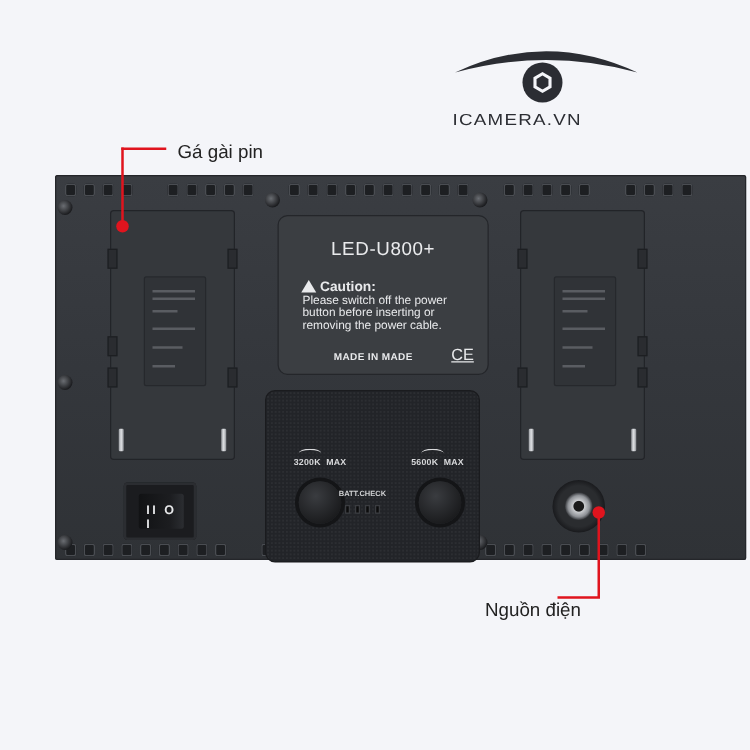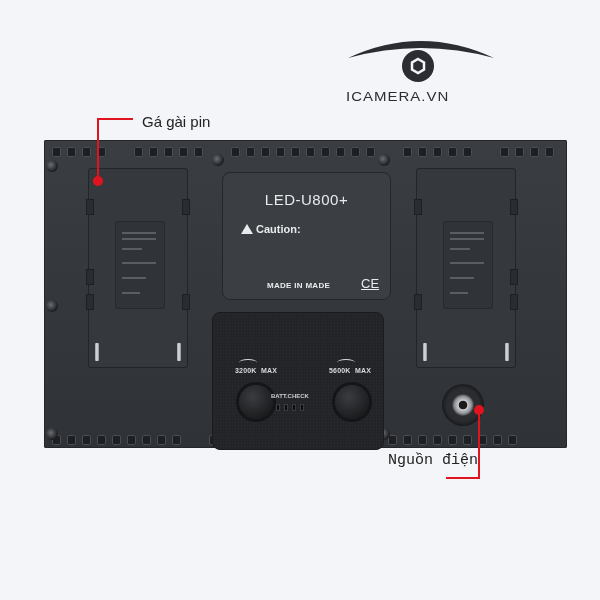--- a/index.html
+++ b/index.html
@@ -1,25 +1,25 @@
 <!DOCTYPE html>
 <html><head>
 <meta charset="utf-8">
 <style>
   html, body { margin:0; padding:0; }
   body { width:600px; height:600px; background:#f4f5f9; position:relative; overflow:hidden; font-family:"Liberation Sans", sans-serif; }
 
   
-  .logo { position:absolute; left:336px; top:36px; width:170px; height:70px; }
+  .logo { position:absolute; left:352px; top:36px; width:170px; height:70px; }
   .logo-arc { position:absolute; left:10px; top:0; width:150px; height:40px; }
   .logo-aperture { position:absolute; left:66px; top:14px; width:32px; height:32px; border-radius:50%; background:#2b2d33; }
   .logo-text { position:absolute; left:10px; top:52px; font-size:15px; letter-spacing:1px; color:#2b2d33; font-weight:300; transform:scaleY(0.85); }
 
   
-  .panel { position:absolute; left:44px; top:140px; width:523px; height:308px; background:linear-gradient(180deg,#3a3d42 0%,#34373c 50%,#2f3236 100%); border-radius:2px; box-shadow:inset 0 0 0 1px #24262a; }
+  .panel { position:absolute; left:44px; top:140px; width:523px; height:308px; background:linear-gradient(180deg,#3a3d42 0%,#34373c 50%,#2f3236 100%); border-radius:2px; box-shadow:inset 0 0 0 1px #24262a;padding-left:30px; }
   .vent-row { position:absolute; left:8px; right:8px; height:12px; display:flex; gap:6px; align-items:center; }
   .vent-row.top { top:6px; }
   .vent-row.bottom { bottom:2px; }
   .vent { width:9px; height:10px; background:#1d1f22; border-radius:2px; box-shadow:inset 0 0 0 1px #4a4d52; }
   .vent-gap { width:16px; }
   .screw { position:absolute; width:12px; height:12px; border-radius:50%; background:radial-gradient(circle at 40% 40%,#6a6d72,#1b1c1f 70%); }
 
   
   .bay { position:absolute; top:28px; width:98px; height:198px; background:#35383c; border:1px solid #222428; border-radius:3px; }
   .bay-left { left:44px; }
@@ -186,47 +186,57 @@
     </div>
     <div class="bay-pin" style="left:6px;"></div>
     <div class="bay-pin" style="right:6px;"></div>
   </div>
 
   <div class="plate">
     <div class="plate-model">LED-U800+</div>
     <div class="plate-caution">
       <span class="tri"></span><span>Caution:</span>
     </div>
+    <div class="plate-body">
+      <div>Please switch off the power</div>
+      <div>button before inserting or</div>
+      <div>removing the power cable.</div>
+    </div>
     <div class="plate-made">MADE IN MADE</div>
     <div class="plate-ce">CE</div>
   </div>
 
   <div class="ctrl">
     <div class="ctrl-arrow" style="left:26px;top:46px;"></div>
     <div class="ctrl-lbl" style="left:22px;top:54px;"><span>3200K</span>&nbsp;&nbsp;<span>MAX</span></div>
     <div class="ctrl-arrow" style="left:124px;top:46px;"></div>
     <div class="ctrl-lbl" style="left:116px;top:54px;"><span>5600K</span>&nbsp;&nbsp;<span>MAX</span></div>
     <div class="knob" style="left:26px;top:72px;"></div>
     <div class="knob" style="left:122px;top:72px;"></div>
     <div class="batt-check">BATT.CHECK</div>
     <div class="batt-leds">
       <div class="batt-led"></div>
         <div class="batt-led"></div>
         <div class="batt-led"></div>
         <div class="batt-led"></div>
     </div>
   </div>
 
+  <div class="switch-frame">
+    <div class="switch-rocker">
+      <div class="switch-mark">II O I</div>
+    </div>
+  </div>
 
   <div class="dc-outer">
     <div class="dc-inner"></div>
   </div>
 </div>
 
 <div class="callout-line" style="left:97px;top:118px;width:36px;height:2px;"></div>
 <div class="callout-line" style="left:97px;top:118px;width:2px;height:60px;"></div>
 <div class="callout-dot" style="left:93px;top:176px;"></div>
 <div class="callout-text" style="left:142px;top:113px;">Gá gài pin</div>
 
 <div class="callout-dot" style="left:474px;top:405px;"></div>
 <div class="callout-line" style="left:478px;top:412px;width:2px;height:66px;"></div>
 <div class="callout-line" style="left:446px;top:477px;width:34px;height:2px;"></div>
-<div class="callout-text" style="left:388px;top:452px;font-family:Liberation Mono, monospace;">Nguồn điện</div>
+<div class="callout-text" style="left:388px;top:480px;">Nguồn điện</div>
 
 </body></html>

